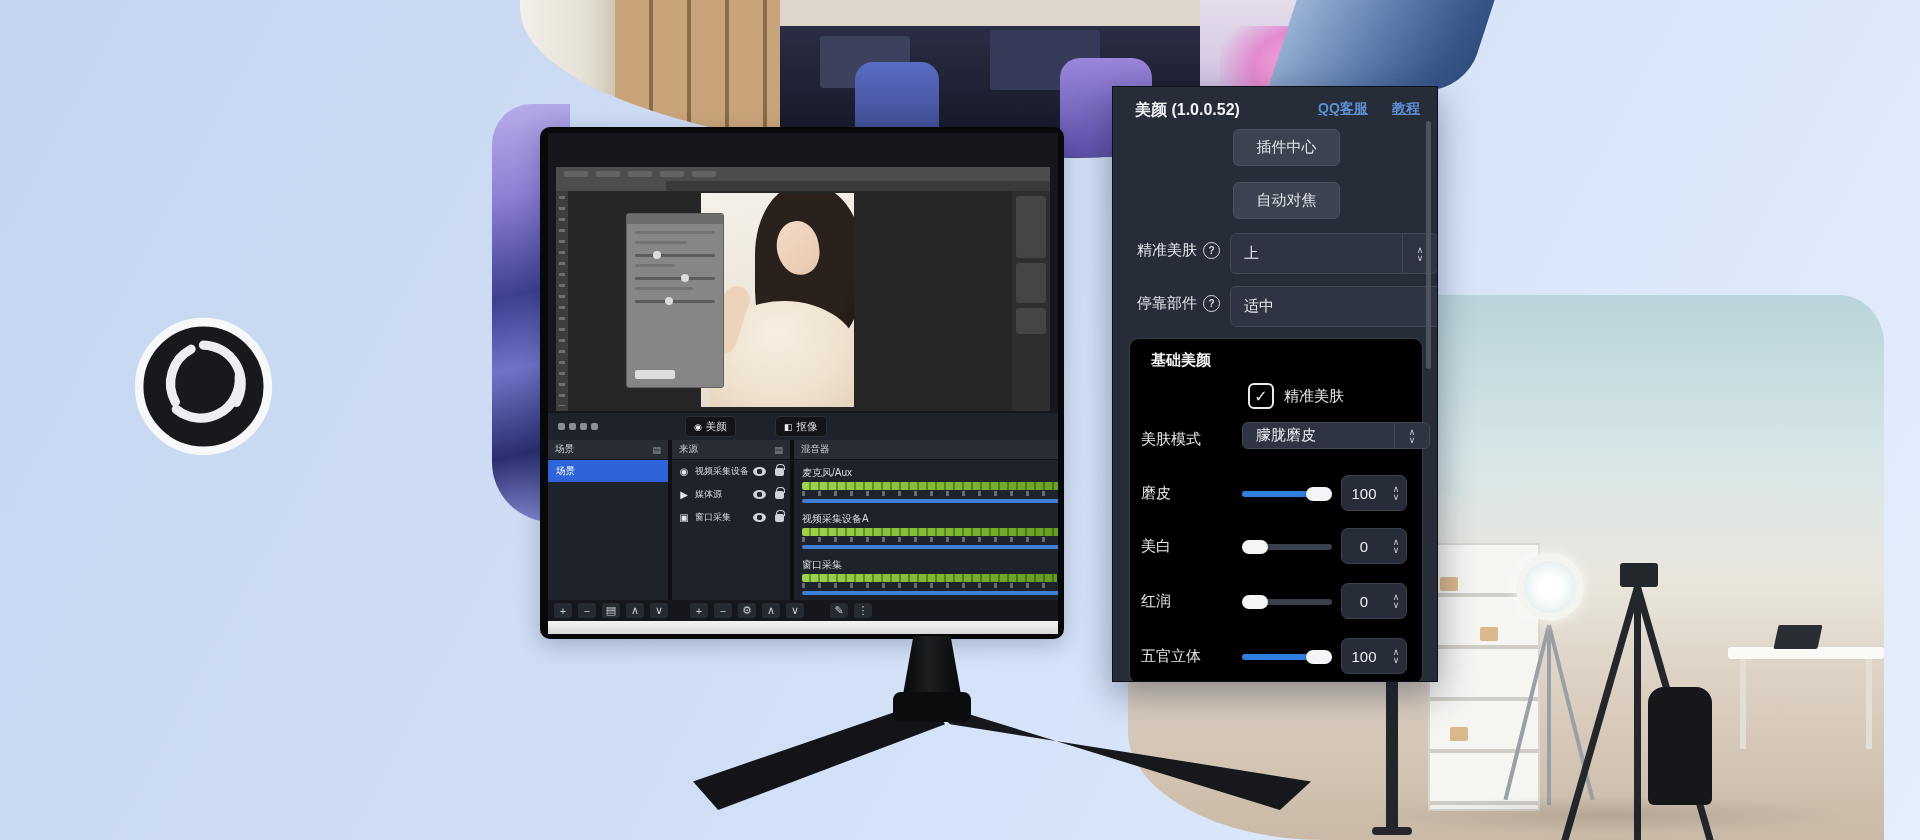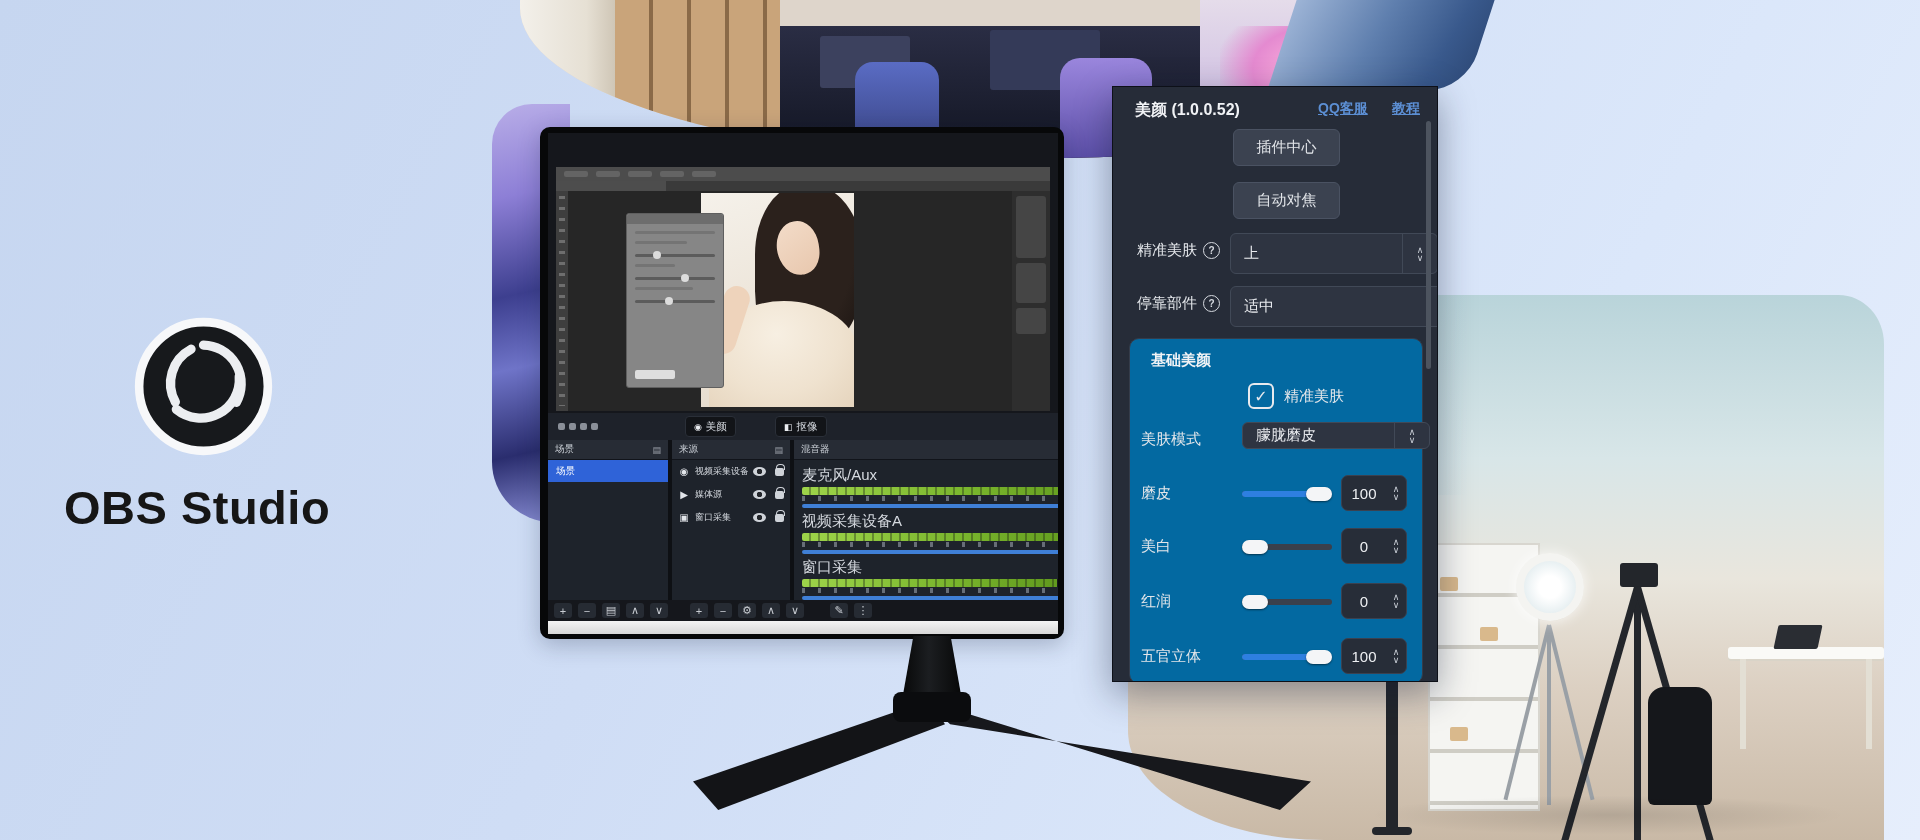--- a/index.html
+++ b/index.html
@@ -93,21 +93,21 @@
 .dock-hd .hic{font-size:9px;color:#9aa0aa}
 .scene-item{margin:0;height:22px;background:#2f63d8;display:flex;align-items:center;padding:0 8px}
 .scene-item span{font-size:9.5px;color:#fff}
 .src-row{height:23px;display:flex;align-items:center;gap:5px;padding:0 6px}
 .src-row .sic{font-size:10px;color:#e2e5ea;width:12px;text-align:center}
 .src-row .slab{font-size:9px;color:#d5d9df;flex:1;white-space:nowrap;overflow:hidden}
 .eye{width:13px;height:9px;border-radius:50%;background:radial-gradient(circle at 50% 50%,#23262b 0 2.5px,#cfd3d9 3px);flex:none}
 .lock{width:9px;height:8px;background:#cfd3d9;border-radius:2px;position:relative;flex:none;margin-left:4px}
 .lock::before{content:"";position:absolute;left:1px;top:-4px;width:7px;height:5px;border:1.5px solid #cfd3d9;border-bottom:none;border-radius:4px 4px 0 0}
 .mix-entry{position:absolute;left:8px;width:300px}
-.mix-lab{font-size:15px;color:#d5d9df;white-space:nowrap}
+.mix-lab{font-size:10px;color:#d5d9df;white-space:nowrap}
 .meter-wrap{margin-top:2px;height:8px;background:#15181d;border-radius:2px;overflow:hidden}
 .meter{height:8px;background:linear-gradient(90deg,#9ed44a,#78b42c 60%,#619a1e);background-size:100% 100%;
 box-shadow:inset 0 0 0 100px rgba(0,0,0,0);position:relative}
 .meter::after{content:"";position:absolute;inset:0;background:repeating-linear-gradient(90deg,rgba(0,0,0,0) 0 7px,rgba(20,24,18,.35) 7px 9px)}
 .ticks{margin-top:1px;height:5px;background:repeating-linear-gradient(90deg,#79808a 0 3px,rgba(0,0,0,0) 3px 16px);opacity:.8}
 .vol{position:relative;margin-top:3px;height:4px;background:#3f7fd6;border-radius:2px}
 .dtoolbar{left:0;top:467px;width:510px;height:21px;background:#15171c;display:flex;align-items:center}
 .dtb{display:flex;gap:6px;align-items:center}
 .dtb i{font-style:normal;font-size:11px;color:#c9cdd3;background:#262b33;border-radius:3px;min-width:18px;height:15px;display:flex;align-items:center;justify-content:center;padding:0 3px}
 
@@ -121,21 +121,21 @@
 .panel{left:1112px;top:86px;width:326px;height:596px;background:#262c38;border:1px solid #0d1018;box-shadow:0 12px 34px rgba(15,25,50,.4);overflow:hidden;z-index:50}
 .bp-title{left:22px;top:13px;font-size:16px;font-weight:bold;color:#f0f2f5}
 .bp-link{top:13px;font-size:14px;font-weight:bold;color:#5c8fd4;text-decoration:underline;cursor:pointer}
 .bp-btn{left:120px;width:107px;height:37px;background:#3b4250;border:1px solid #4a5262;border-radius:6px;color:#e3e6ea;font-size:15px;display:flex;align-items:center;justify-content:center;cursor:pointer}
 .bp-label{font-size:15px;color:#e3e6ea;display:flex;align-items:center;gap:6px;white-space:nowrap}
 .helpic{width:17px;height:17px;border:1.5px solid #d6dae0;border-radius:50%;color:#d6dae0;font-size:10px;font-weight:bold;display:inline-flex;align-items:center;justify-content:center}
 .select{position:absolute;height:41px;background:#2e3441;border:1px solid #414957;border-radius:6px;display:flex;align-items:center;cursor:pointer}
 .select .val{flex:1;padding-left:13px;font-size:15px;color:#e8eaee;white-space:nowrap;overflow:hidden}
 .spin-col{width:35px;height:100%;border-left:1px solid #414957;display:flex;flex-direction:column;align-items:center;justify-content:center;color:#ccd1d9}
 .spin-col i{font-style:normal;font-size:9px;line-height:8px}
-.section{left:16px;top:251px;width:294px;height:346px;background:#0369a1;border:1px solid #353c4a;border-radius:10px}
+.section{left:16px;top:251px;width:294px;height:346px;background:#000000;border:1px solid #353c4a;border-radius:10px}
 .sec-title{left:21px;top:12px;font-size:15px;font-weight:bold;color:#f0f2f5}
 .cbx{left:118px;top:44px;width:26px;height:26px;border:2px solid #e8eaee;border-radius:6px;color:#e8eaee;font-size:16px;display:flex;align-items:center;justify-content:center;cursor:pointer}
 .cbx .mk{visibility:hidden}
 .cbx.checked .mk{visibility:visible}
 .cbx-lab{left:154px;top:48px;font-size:15px;color:#e3e6ea;white-space:nowrap}
 .bp-srow{position:absolute;left:0;width:294px;height:36px}
 .sl-lab{position:absolute;left:11px;top:8px}
 .sl-track{position:absolute;left:112px;top:15px;width:90px;height:6px;background:#3a404c;border-radius:3px;cursor:pointer}
 .sl-fill{position:absolute;left:0;top:0;height:6px;background:#2e7fe0;border-radius:3px}
 .sl-handle{position:absolute;top:-4px;width:26px;height:14px;background:#f4f5f7;border-radius:7px;box-shadow:0 1px 2px rgba(0,0,0,.5)}
@@ -189,21 +189,20 @@
   <div class="abs obs-logo">
     <svg width="143" height="143" viewBox="0 0 100 100">
       <circle cx="50" cy="50" r="45" fill="#17191c" stroke="#f7f8fa" stroke-width="6"></circle>
       <g stroke="#eceef1" stroke-width="6.5" fill="none" stroke-linecap="round">
         <path d="M50 21 A 27 27 0 0 1 73 61"></path>
         <path d="M75 43 A 27 27 0 0 1 31 66"></path>
         <path d="M29 58 A 27 27 0 0 1 45 23" transform="rotate(-8 50 50)"></path>
       </g>
     </svg>
   </div>
-  <div class="abs brand-title">OBS Studio</div>
 
   <div class="abs monitor"></div>
   <div class="abs stand-neck"></div>
   <div class="abs stand-left"></div>
   <div class="abs stand-right"></div>
   <div class="abs stand-hub"></div>
   <div class="abs chin"></div>
 
   <div class="abs screen">
 

